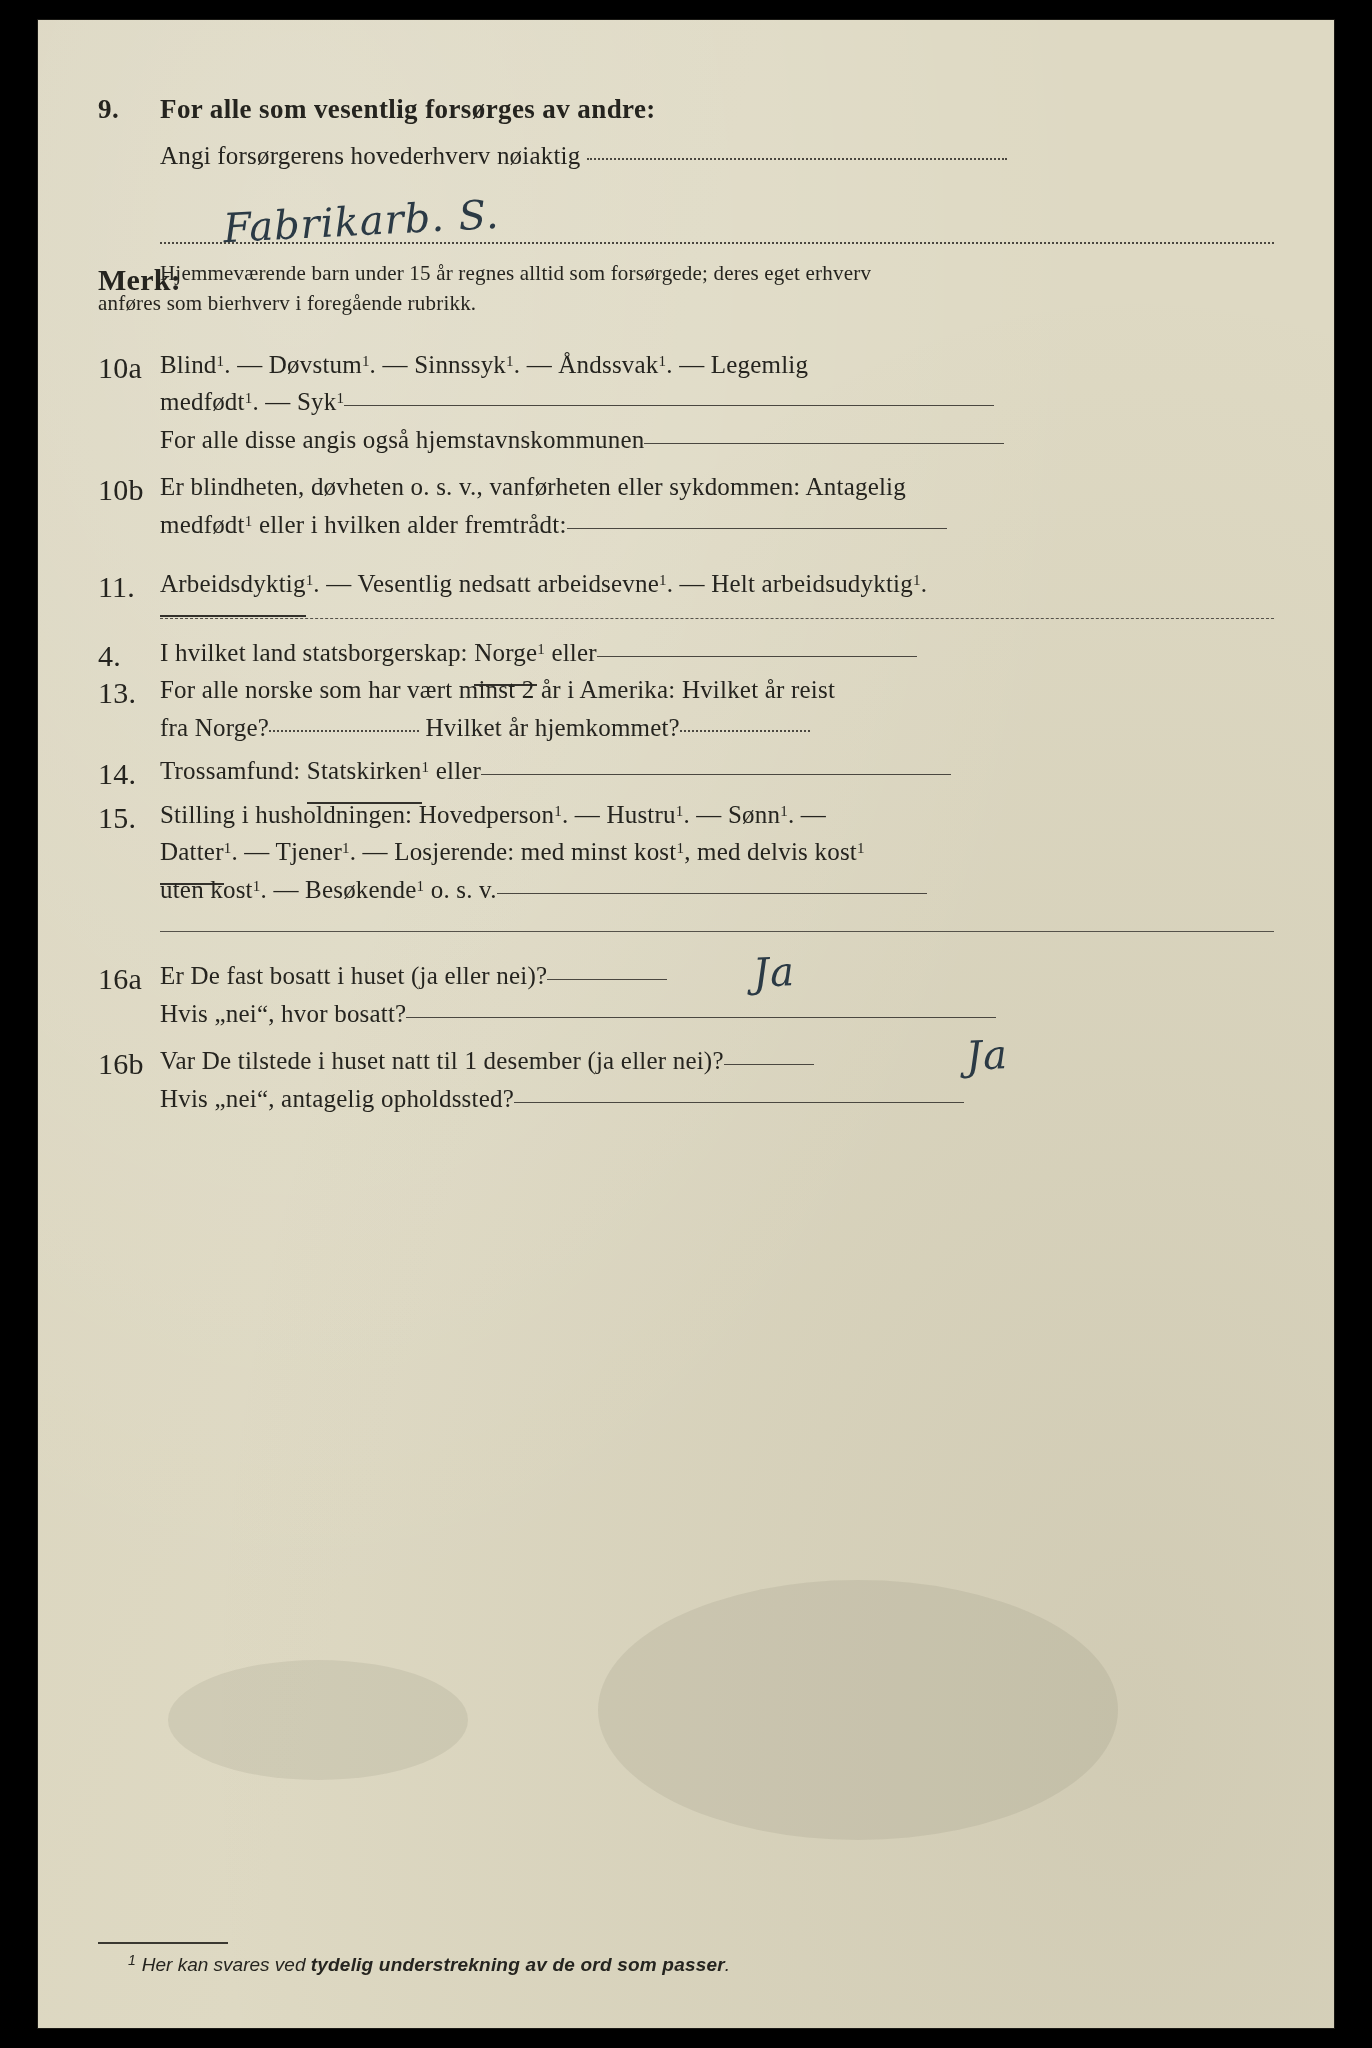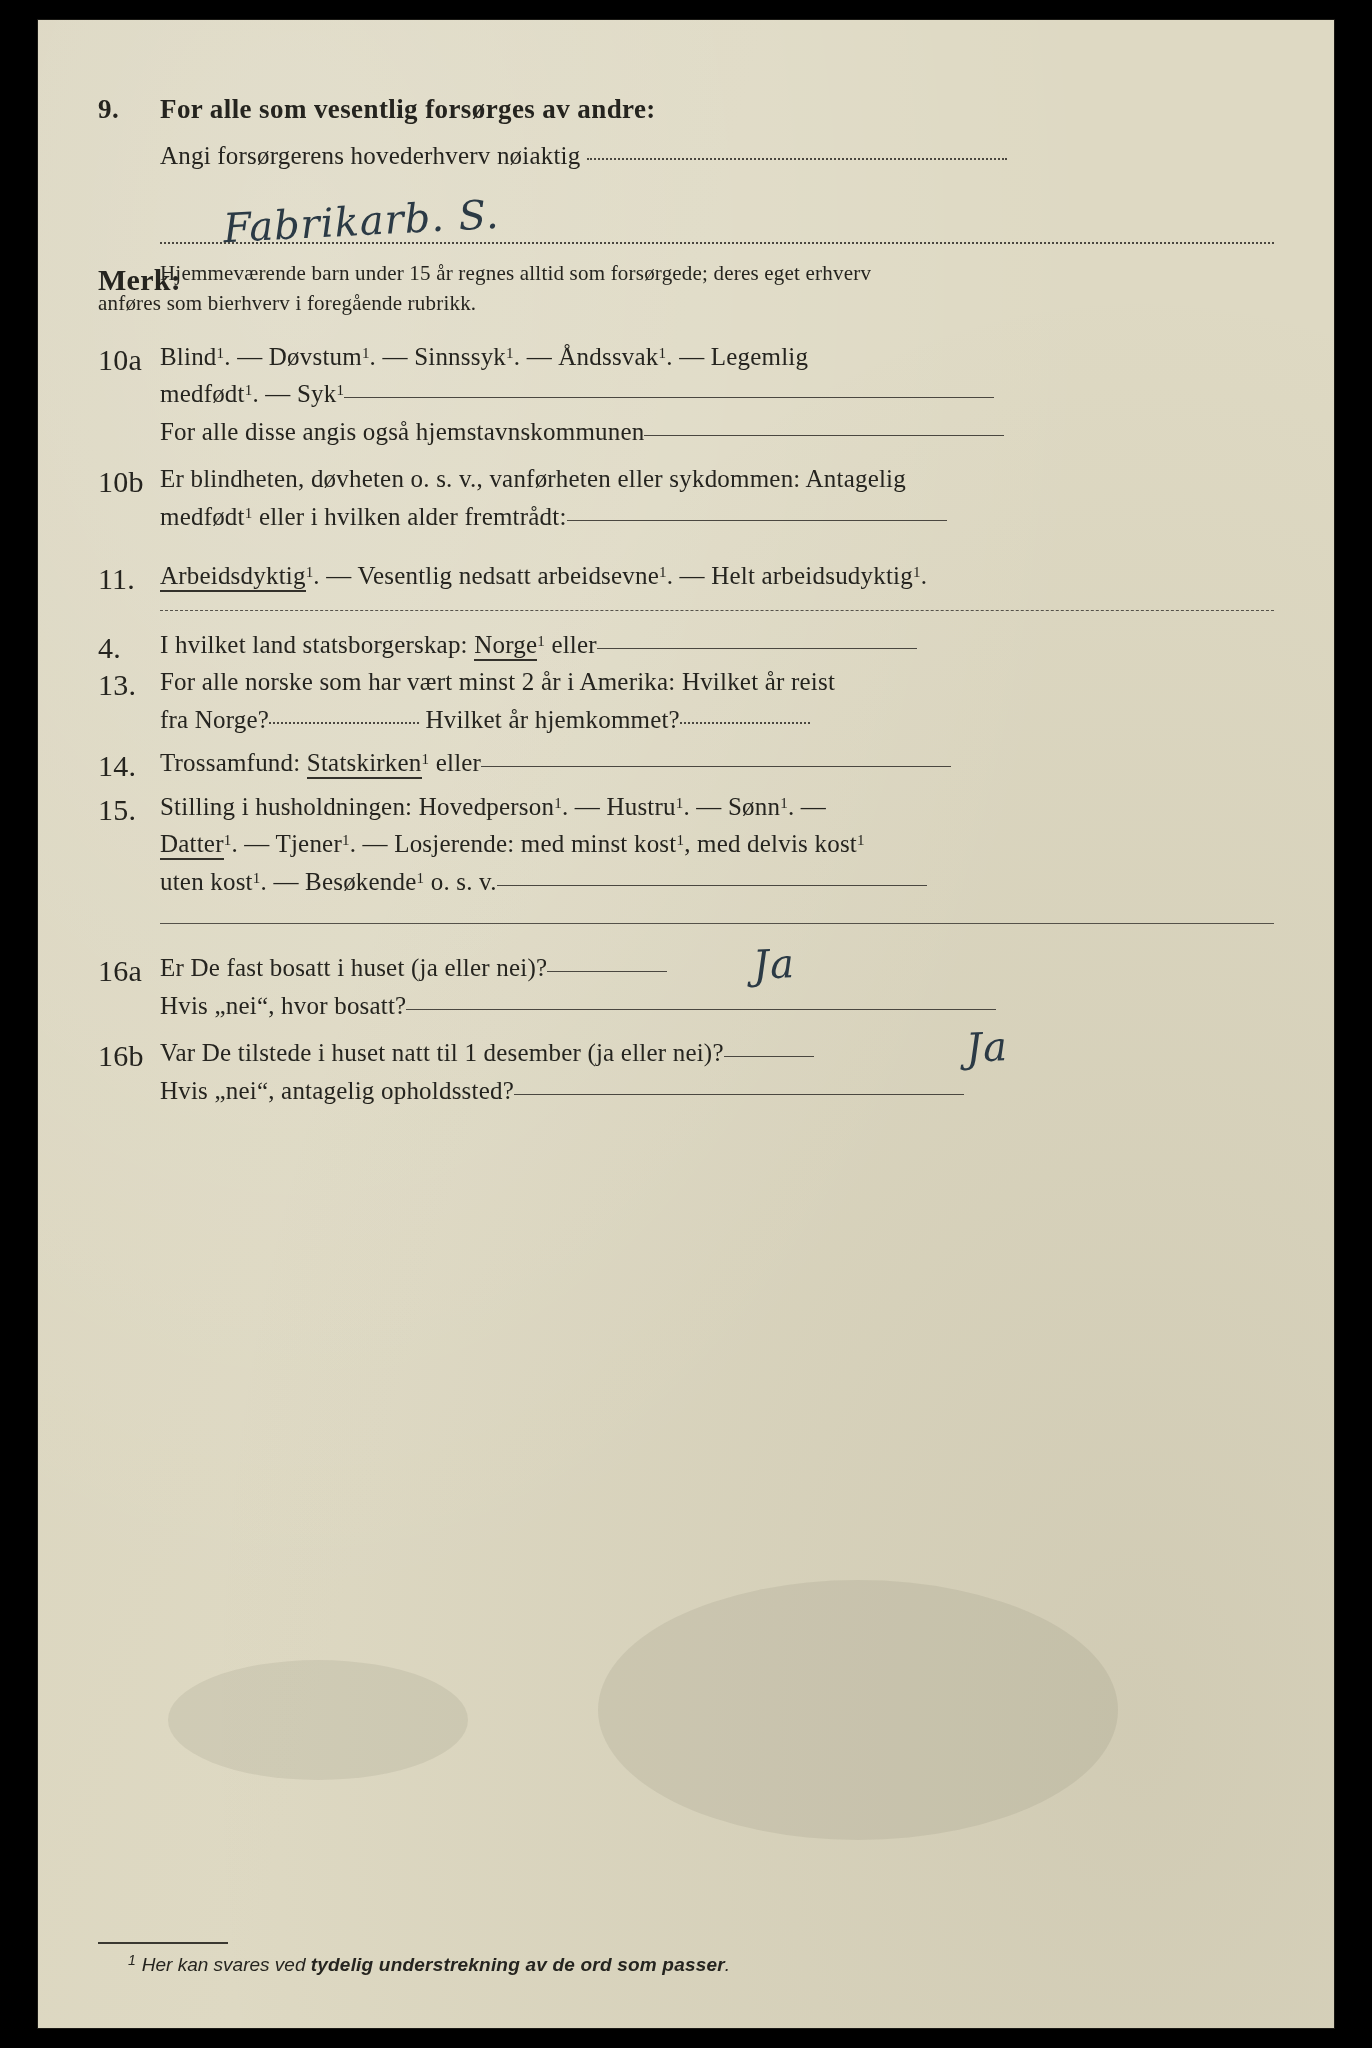--- a/index.html
+++ b/index.html
@@ -69,21 +69,21 @@
     border-bottom: 2px dotted #4a4740;
     vertical-align: 4px;
   }
   .solid {
     display: inline-block;
     border-bottom: 1.6px solid #4a4740;
     vertical-align: 4px;
   }
   .underline-word {
     border-bottom: 2px solid #33312b;
-    padding-bottom: 1px;
+    padding-bottom: 18px;
   }
   .sup {
     font-size: 15px;
     vertical-align: 7px;
   }
   .merk {
     font-size: 21px;
     line-height: 1.45;
   }
   .merk b { letter-spacing: 0.3px; }
@@ -182,21 +182,21 @@
     </div>
 
     <div class="row merk" style="margin-top:28px;">
       <span class="num"><b>Merk:</b></span>
       <span class="body">
         <span>Hjemmeværende barn under 15 år regnes alltid som forsørgede; deres eget erhverv</span><br>
         <span>anføres som bierhverv i foregående rubrikk.</span>
       </span>
     </div>
 
-    <div class="row" style="margin-top:20px;">
+    <div class="row" style="margin-top:28px;">
       <span class="num">10a</span>
       <span class="body">
         <span>Blind</span><span class="sup">1</span><span>.  —  Døvstum</span><span class="sup">1</span><span>.  —  Sinnssyk</span><span class="sup">1</span><span>.  —  Åndssvak</span><span class="sup">1</span><span>.  —  Legemlig</span>
       </span>
     </div>
     <div class="row">
       <span class="body">
         <span>medfødt</span><span class="sup">1</span><span>.  —  Syk</span><span class="sup">1</span><span class="solid" style="width:650px;"></span>
       </span>
     </div>

